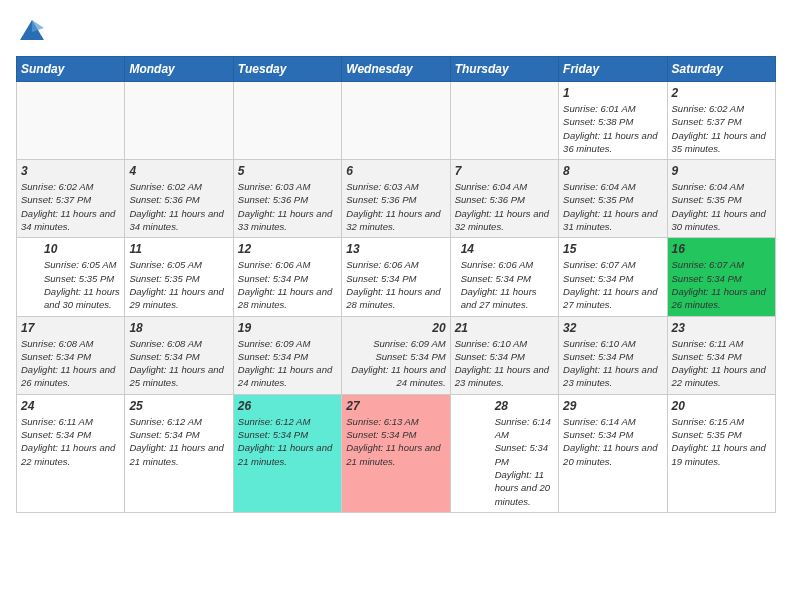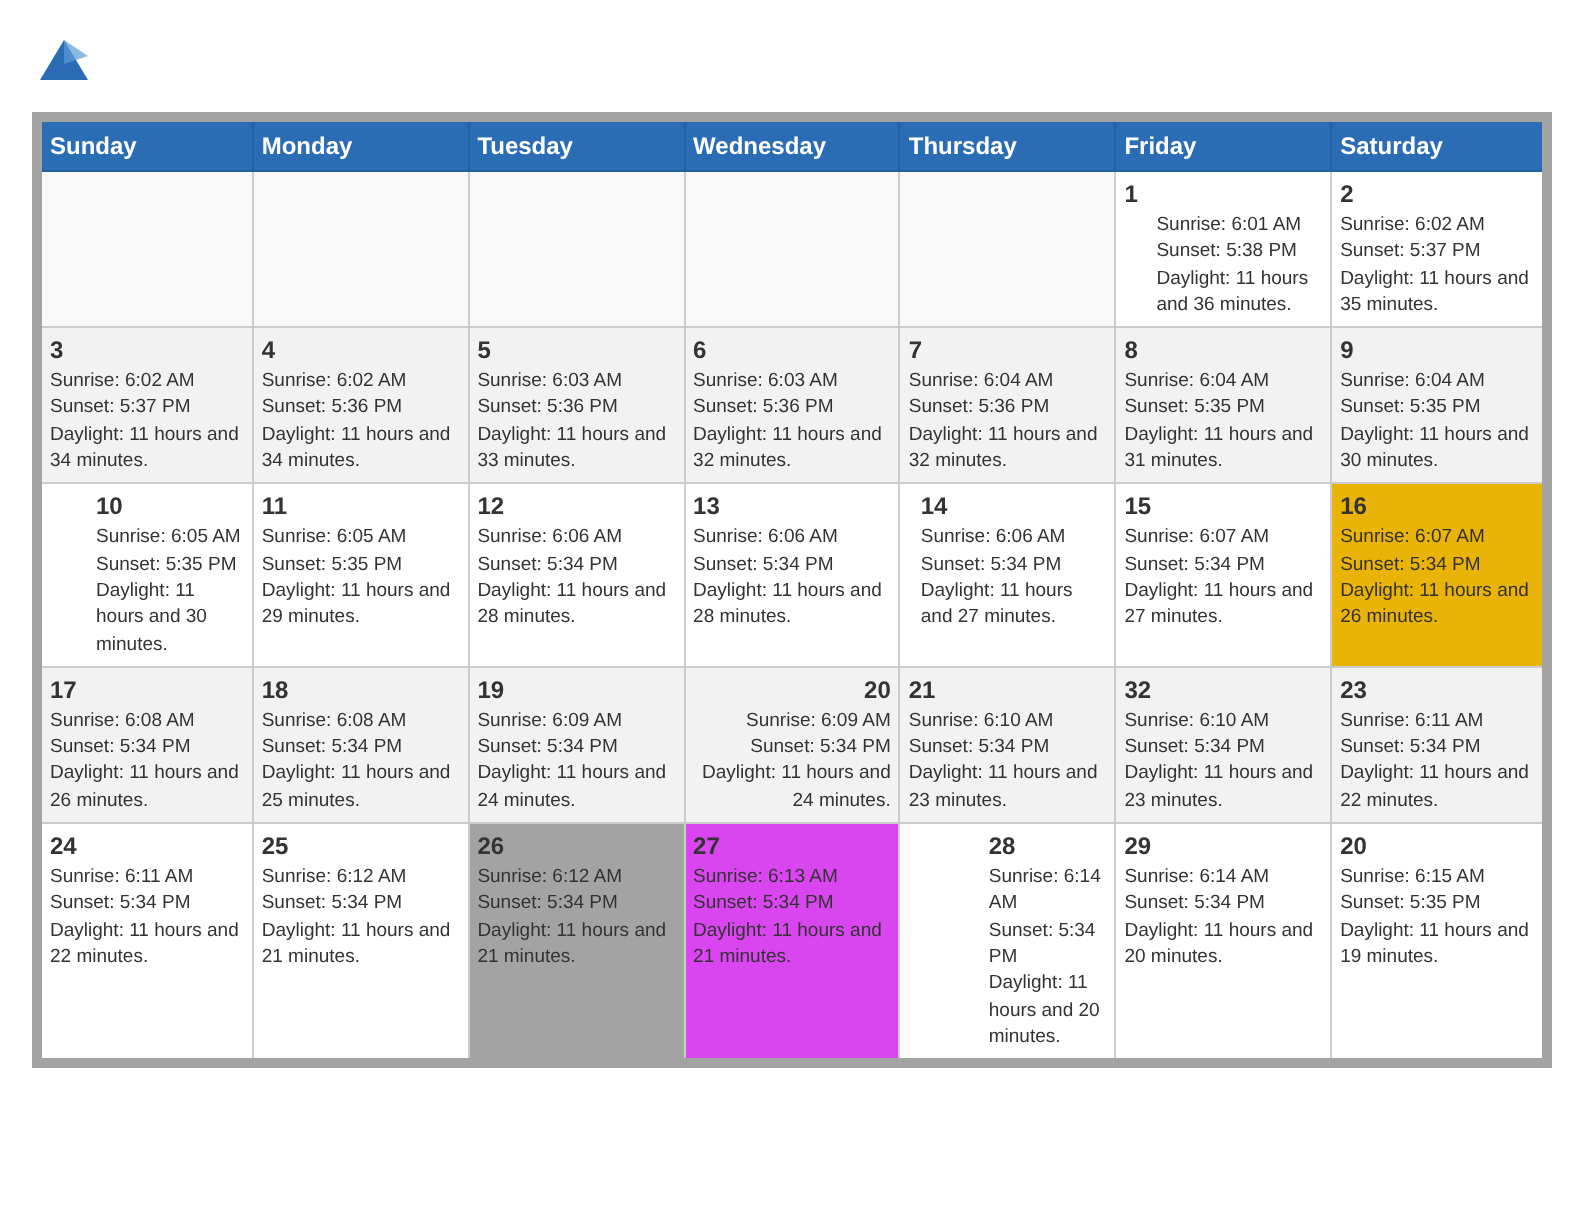--- a/index.html
+++ b/index.html
@@ -49,21 +49,22 @@
       color: #333;
       line-height: 1.1;
     }
     .location-title {
       font-size: 16px;
       color: #333;
     }
     .calendar {
       width: 100%;
       border-collapse: collapse;
-      border: 5px solid #a3a3a3;
+      border: 1px solid #a3a3a3;
+      font-style: italic;
     }
     .calendar th {
       background-color: #2a6db5;
       color: white;
       font-size: 12px;
       font-weight: bold;
       padding: 5px 4px;
       text-align: left;
       border: 1px solid #2260a0;
     }
@@ -135,21 +136,21 @@
   </thead>
   <tbody id="calendar-body">
   <tr>
         <td class="empty" style="background-color: rgb(249, 249, 249);"></td>
         <td class="empty" style="background-color: rgb(249, 249, 249);"></td>
         <td class="empty" style="background-color: rgb(249, 249, 249);"></td>
         <td class="empty" style="background-color: rgb(249, 249, 249);"></td>
         <td class="empty" style="background-color: rgb(249, 249, 249);"></td>
         <td style="background-color: rgb(255, 255, 255);">
           <span class="day-num">1</span>
-          <div class="day-info" style="white-space: pre-line; margin-left: 16px;">Sunrise: 6:01 AM
+          <div class="day-info" style="white-space: pre-line;">Sunrise: 6:01 AM
 Sunset: 5:38 PM
 Daylight: 11 hours and 36 minutes.</div>
         </td>
         <td style="background-color: rgb(255, 255, 255);">
           <span class="day-num">2</span>
           <div class="day-info" style="white-space: pre-line;">Sunrise: 6:02 AM
 Sunset: 5:37 PM
 Daylight: 11 hours and 35 minutes.</div>
         </td>
       </tr>
@@ -227,21 +228,21 @@
           <div class="day-info" style="white-space: pre-line;">Sunrise: 6:06 AM
 Sunset: 5:34 PM
 Daylight: 11 hours and 27 minutes.</div>
         </td>
         <td style="background-color: rgb(255, 255, 255);">
           <span class="day-num">15</span>
           <div class="day-info" style="white-space: pre-line;">Sunrise: 6:07 AM
 Sunset: 5:34 PM
 Daylight: 11 hours and 27 minutes.</div>
         </td>
-        <td style="background-color: #eab308;">
+        <td style="background-color: #22c55e;">
           <span class="day-num">16</span>
           <div class="day-info" style="white-space: pre-line;">Sunrise: 6:07 AM
 Sunset: 5:34 PM
 Daylight: 11 hours and 26 minutes.</div>
         </td>
       </tr>
       <tr>
         <td style="background-color: rgb(242, 242, 242);">
           <span class="day-num">17</span>
           <div class="day-info" style="white-space: pre-line;">Sunrise: 6:08 AM
@@ -291,27 +292,27 @@
           <div class="day-info" style="white-space: pre-line;">Sunrise: 6:11 AM
 Sunset: 5:34 PM
 Daylight: 11 hours and 22 minutes.</div>
         </td>
         <td style="background-color: rgb(255, 255, 255);">
           <span class="day-num">25</span>
           <div class="day-info" style="white-space: pre-line;">Sunrise: 6:12 AM
 Sunset: 5:34 PM
 Daylight: 11 hours and 21 minutes.</div>
         </td>
-        <td style="background-color: #a3a3a3;">
+        <td style="background-color: #5eead4;">
           <span class="day-num">26</span>
           <div class="day-info" style="white-space: pre-line;">Sunrise: 6:12 AM
 Sunset: 5:34 PM
 Daylight: 11 hours and 21 minutes.</div>
         </td>
-        <td style="background-color: #d946ef; margin-top: 28px;">
+        <td style="background-color: #fca5a5; margin-top: 28px;">
           <span class="day-num">27</span>
           <div class="day-info" style="white-space: pre-line;">Sunrise: 6:13 AM
 Sunset: 5:34 PM
 Daylight: 11 hours and 21 minutes.</div>
         </td>
         <td style="background-color: rgb(255, 255, 255); padding-left: 44px;">
           <span class="day-num">28</span>
           <div class="day-info" style="white-space: pre-line;">Sunrise: 6:14 AM
 Sunset: 5:34 PM
 Daylight: 11 hours and 20 minutes.</div>

